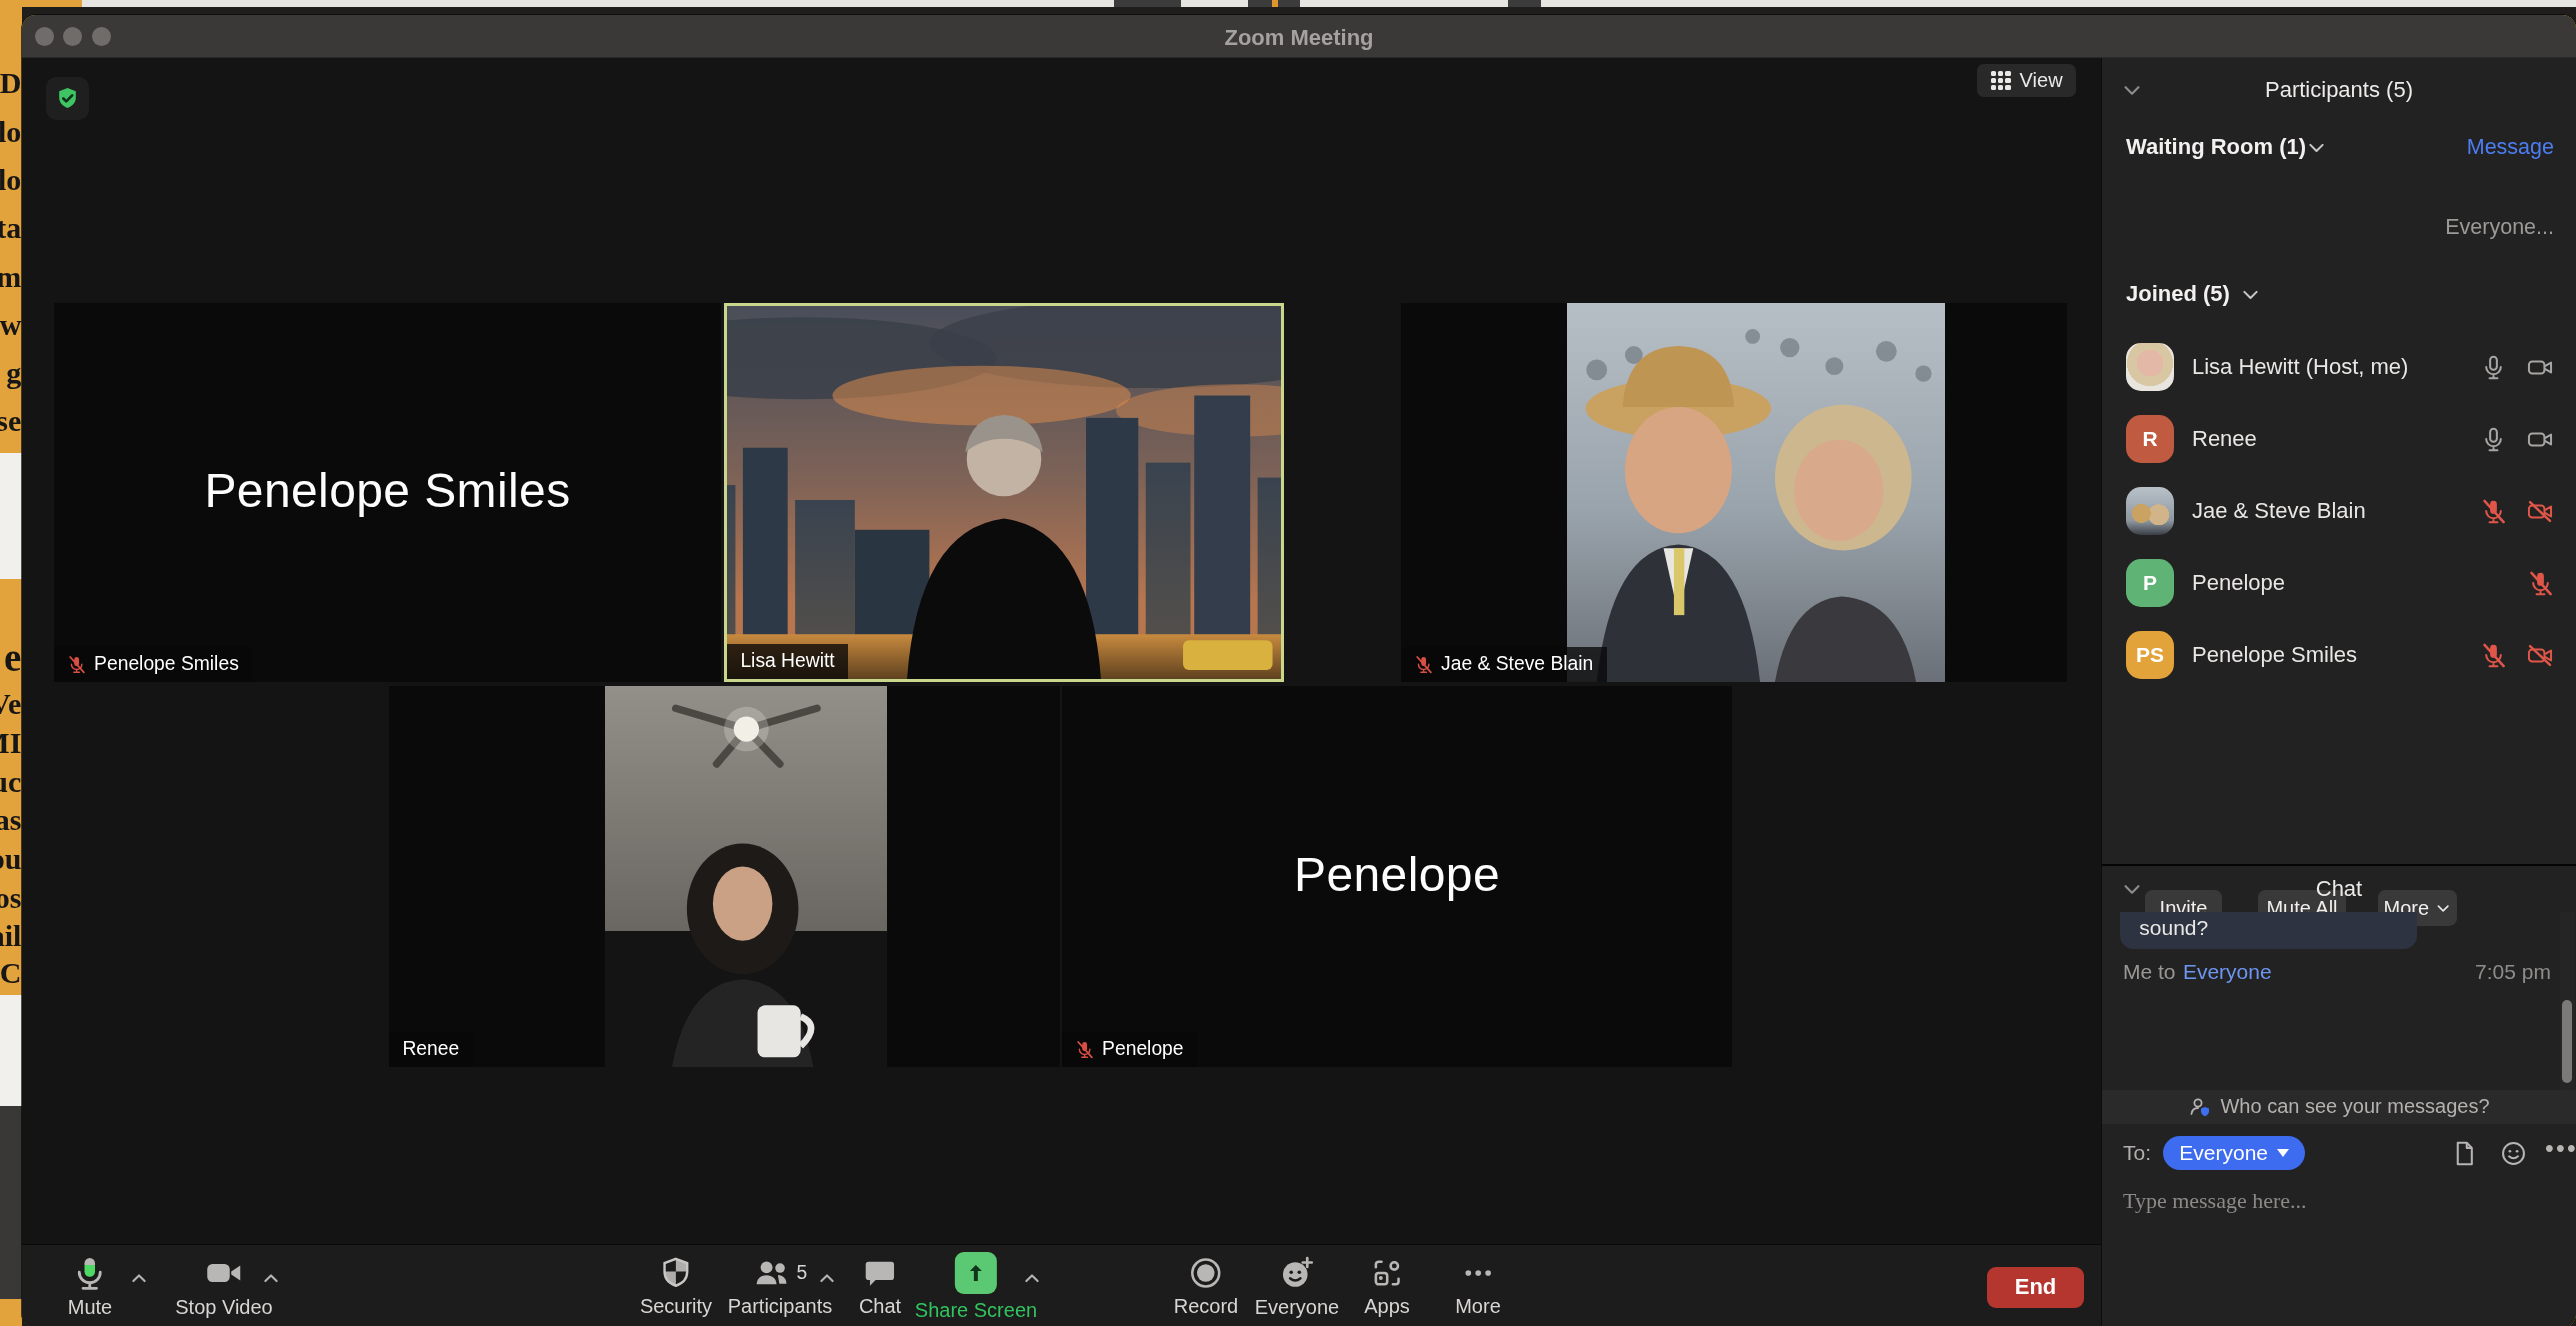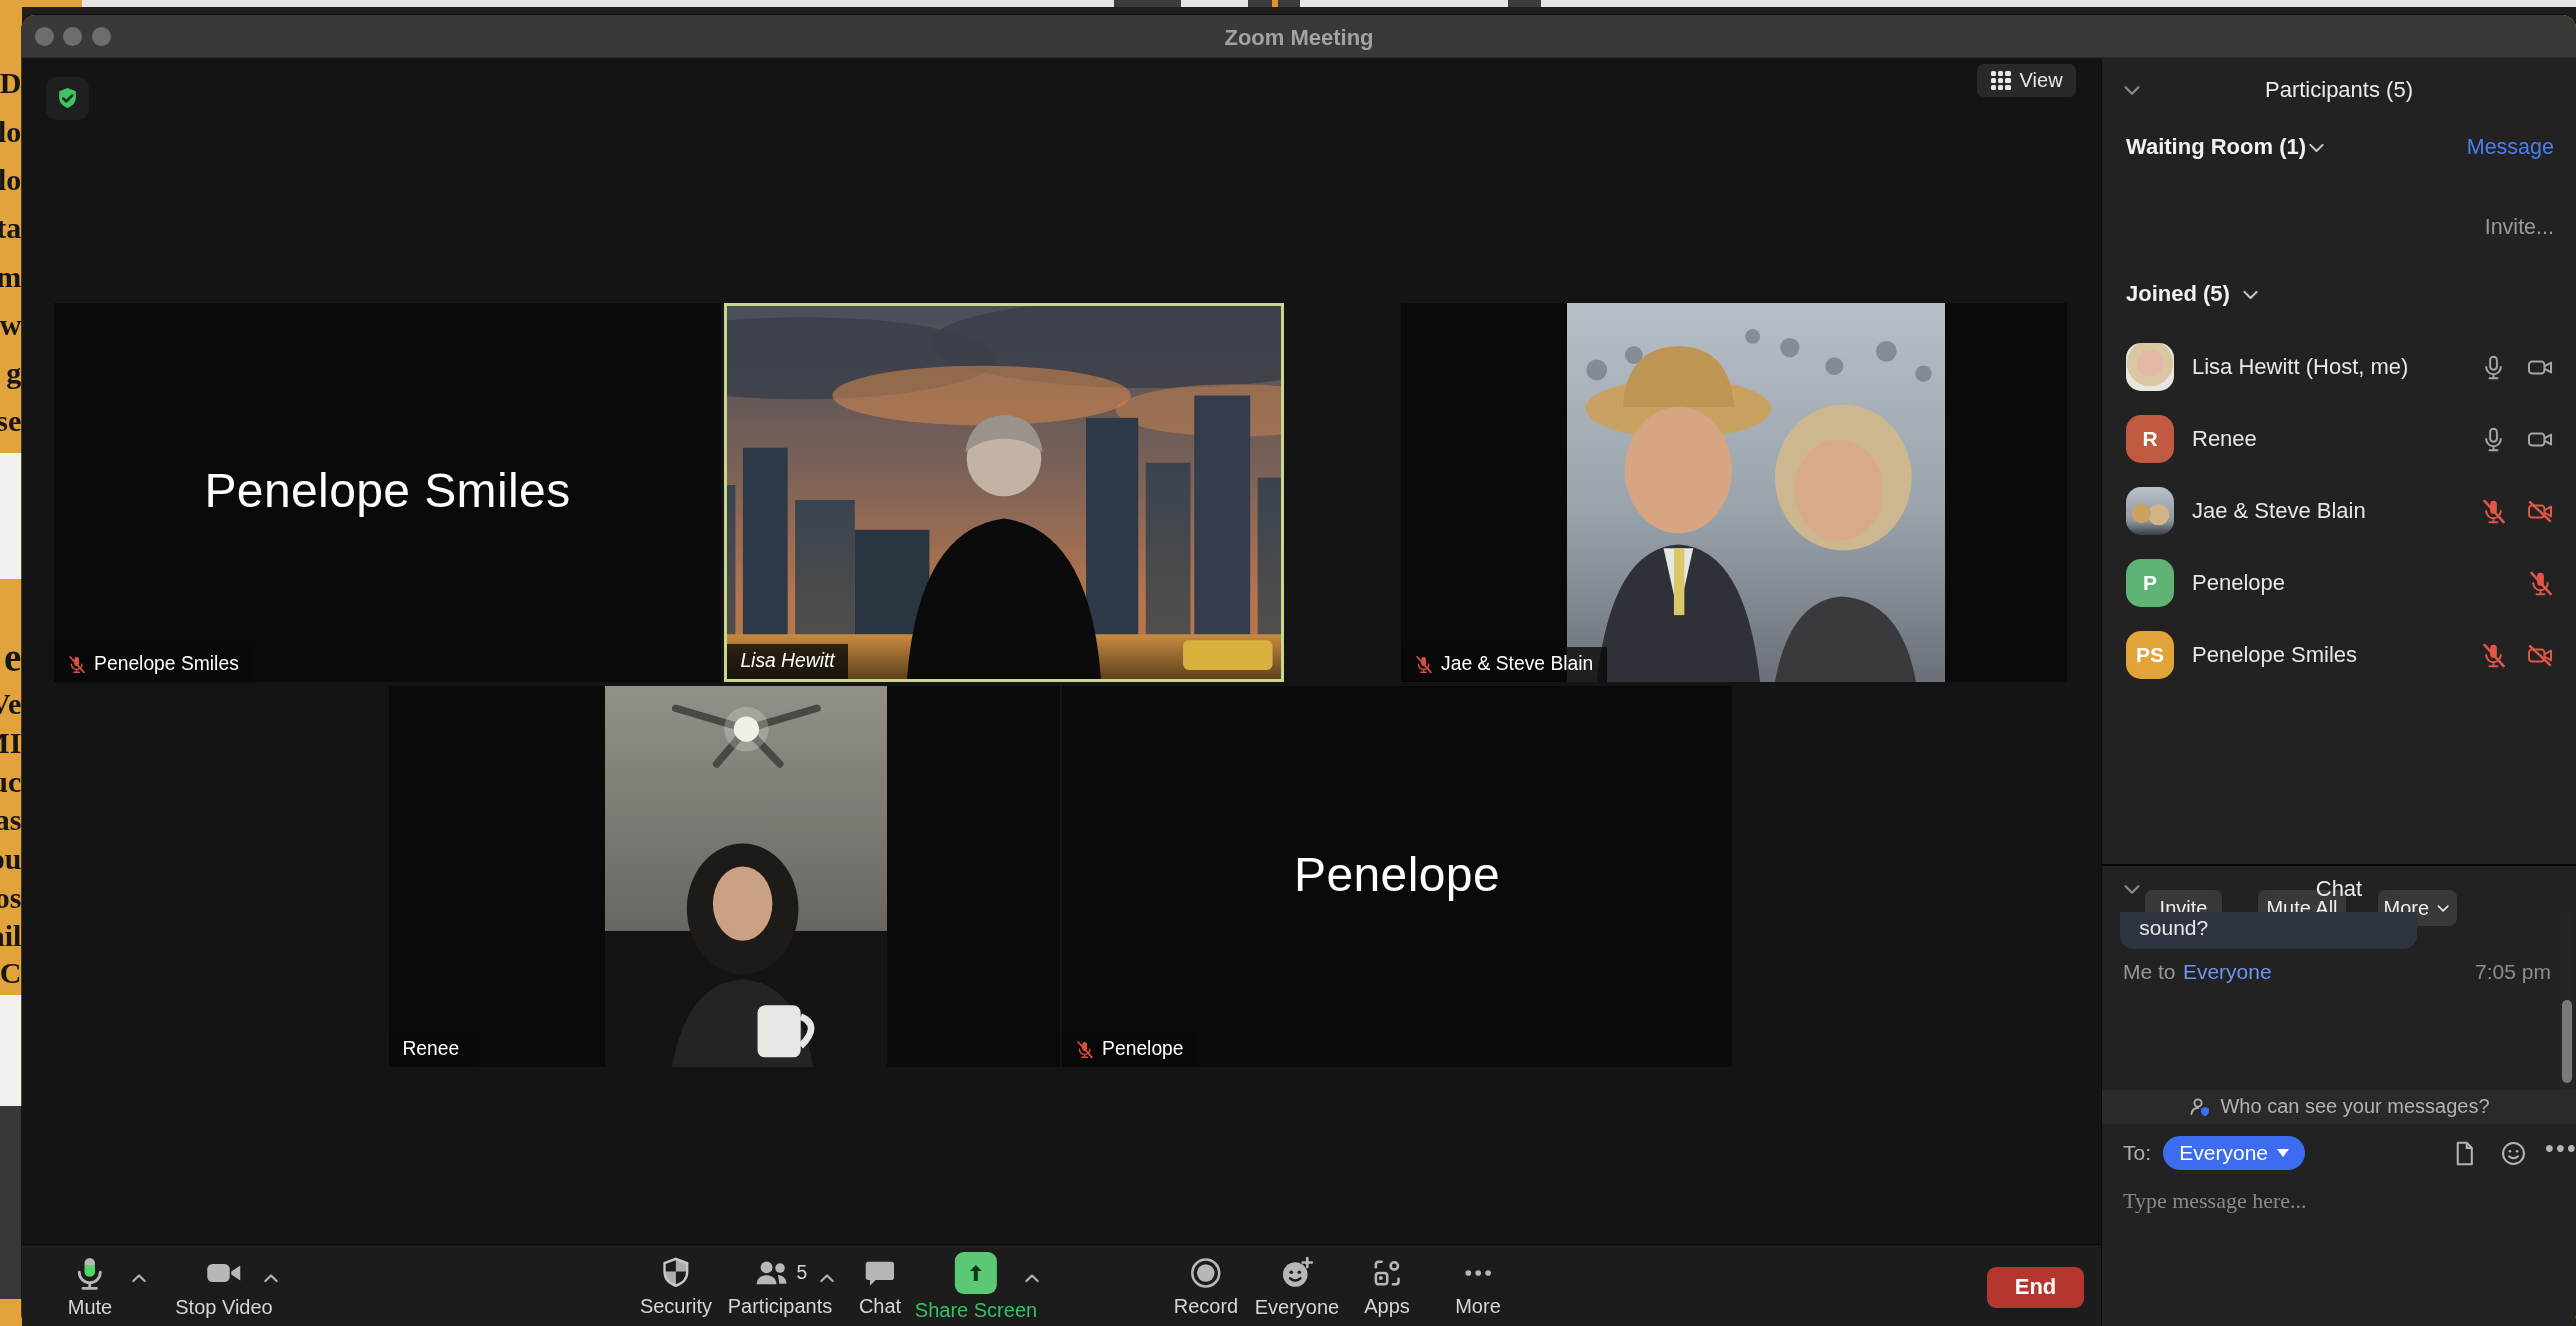--- a/index.html
+++ b/index.html
@@ -203,21 +203,21 @@
         <div class="tile" style="left:32px;top:245px;width:667px;height:379px;">
           <div class="bigname">Penelope Smiles</div>
           <div class="chip">
             <svg class="micoff" width="19.3" height="19.3" viewBox="0 0 26 26">
                 <use href="#ic-mic-off"></use>
               </svg>
             <span>Penelope Smiles</span>
           </div>
         </div>
 
-        <div class="tile active" style="left:702px;top:245px;width:560px;height:379px;font-style:italic;">
+        <div class="tile active" style="left:702px;top:245px;width:560px;height:379px;">
           <svg class="vidfill" width="100%" height="100%" viewBox="0 0 900 500" preserveAspectRatio="xMidYMid slice">
             <defs>
               <linearGradient id="sky" x1="0" y1="0" x2="0" y2="1">
                 <stop offset="0" stop-color="#494e59"></stop>
                   <stop offset=".45" stop-color="#7c6257"></stop>
                   <stop offset=".8" stop-color="#b8764f"></stop>
               </linearGradient>
               <linearGradient id="bld" x1="0" y1="0" x2="0" y2="1">
                 <stop offset="0" stop-color="#39434f"></stop>
                   <stop offset="1" stop-color="#59524a"></stop>
@@ -459,21 +459,21 @@
           <div class="wr-row">
             <div class="wr-label">
               <span>Waiting Room (1)</span>
               <svg width="21" height="21" style="color:#c9c7c5" viewBox="0 0 28 28">
                   <use href="#ic-chev-down"></use>
                 </svg>
             </div>
             <span class="msg-link">Message</span>
           </div>
 
-          <div class="joining">Invite...</div>
+          <div class="joining">Everyone...</div>
 
           <div class="joined-label">
             <span>Joined (5)</span>
             <svg width="21" height="21" style="color:#c9c7c5" viewBox="0 0 28 28">
                 <use href="#ic-chev-down"></use>
               </svg>
           </div>
 
           <div class="plist">
 

